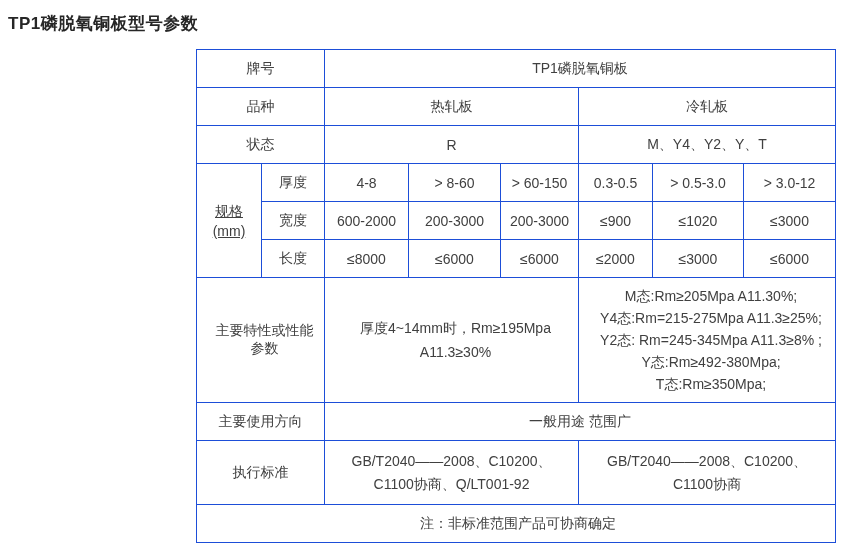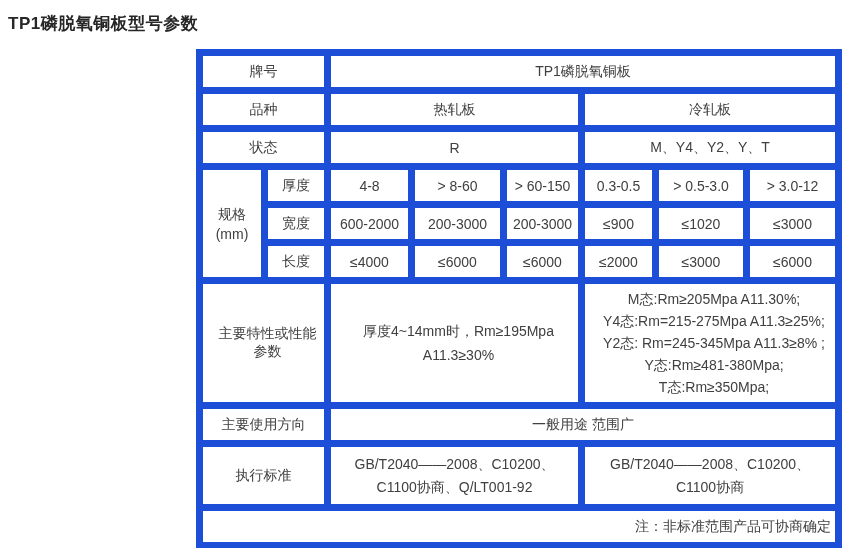--- a/index.html
+++ b/index.html
@@ -18,37 +18,37 @@
     color: #262626;
     letter-spacing: 0.5px;
   }
   table.param-table {
     border-collapse: collapse;
     table-layout: fixed;
     width: 639px;
     margin: 14px 0 0 196px;
   }
   table.param-table td {
-    border: 7px solid #1d4ed8;
+    border: 1px solid #1d4ed8;
     color: #404040;
     font-size: 14px;
     text-align: center;
     vertical-align: middle;
     padding: 2px 4px;
     box-sizing: border-box;
     overflow: hidden;
   }
   tr.r38 td { height: 38px; }
   tr.perf-row td { height: 125px; padding-left: 12px; }
   tr.std-row td { height: 64px; }
-  tr.note-row td { height: 38px; text-align: right; padding-left: 8px; }
+  tr.note-row td { height: 38px; text-align: center; padding-left: 8px; }
   .perf-hot div { line-height: 24px; }
   .perf-cold div { line-height: 22px; }
   .std-lines div { line-height: 23px; }
-  .spec-head div { line-height: 20px; }
+  .spec-head div { line-height: 20px; text-decoration: underline; }
 </style>
 </head>
 <body>
 
 <div class="page">
   <h1 class="page-title">TP1磷脱氧铜板型号参数</h1>
 
   <table class="param-table">
     <colgroup>
       <col style="width:65px">
@@ -98,39 +98,39 @@
       <td>600-2000</td>
       <td>200-3000</td>
       <td>200-3000</td>
       <td>≤900</td>
       <td>≤1020</td>
       <td>≤3000</td>
     </tr>
 
     <tr class="r38">
       <td>长度</td>
-      <td>≤4000</td>
+      <td>≤8000</td>
       <td>≤6000</td>
       <td>≤6000</td>
       <td>≤2000</td>
       <td>≤3000</td>
       <td>≤6000</td>
     </tr>
 
     <tr class="perf-row">
       <td colspan="2">主要特性或性能参数</td>
       <td colspan="3" class="perf-hot">
         <div>厚度4~14mm时，Rm≥195Mpa</div>
         <div>A11.3≥30%</div>
       </td>
       <td colspan="3" class="perf-cold">
         <div>M态:Rm≥205Mpa A11.30%;</div>
         <div>Y4态:Rm=215-275Mpa A11.3≥25%;</div>
         <div>Y2态: Rm=245-345Mpa A11.3≥8% ;</div>
-        <div>Y态:Rm≥481-380Mpa;</div>
+        <div>Y态:Rm≥492-380Mpa;</div>
         <div>T态:Rm≥350Mpa;</div>
       </td>
     </tr>
 
     <tr class="r38">
       <td colspan="2">主要使用方向</td>
       <td colspan="6">一般用途 范围广</td>
     </tr>
 
     <tr class="std-row">

